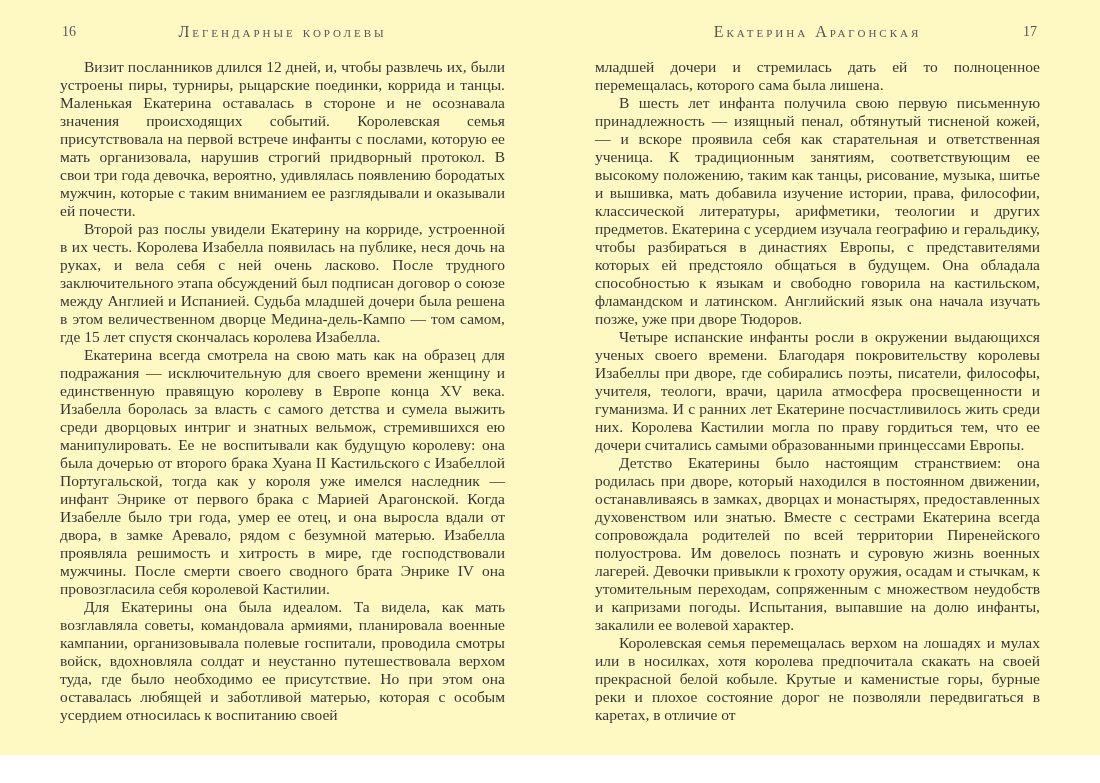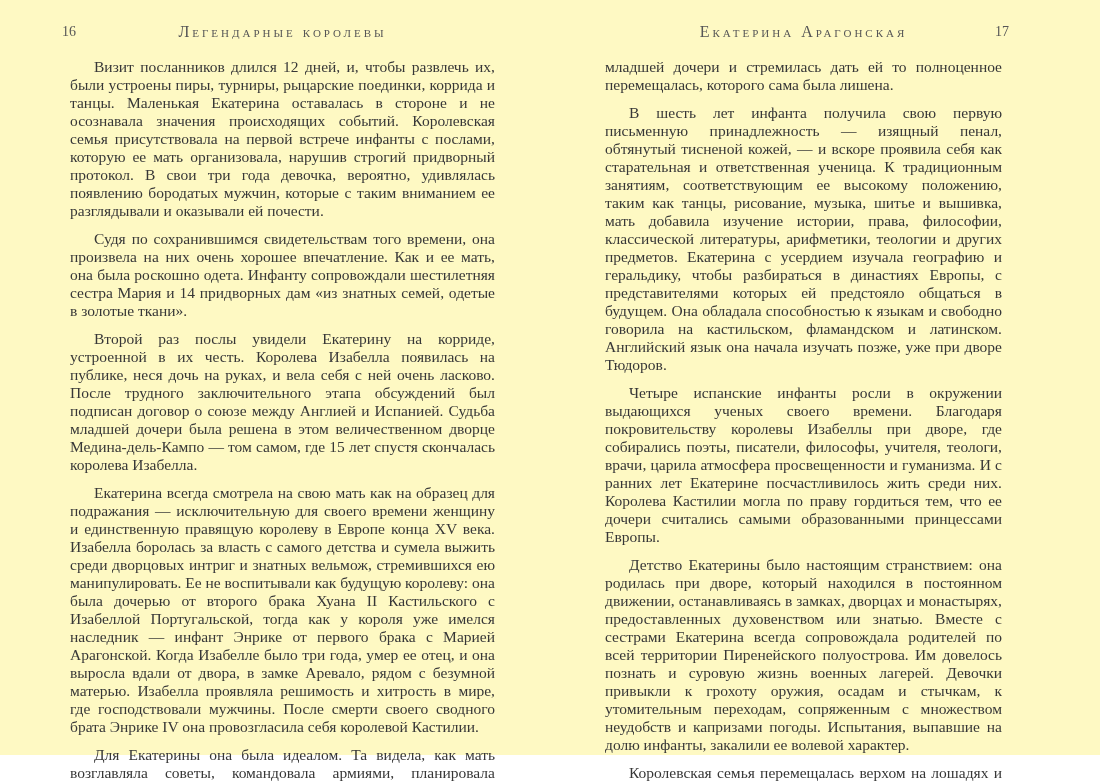--- a/index.html
+++ b/index.html
@@ -17,21 +17,21 @@
     display: flex;
     width: 1100px;
     height: 755px;
     background: #fef9c3;
   }
   .page {
     width: 550px;
     box-sizing: border-box;
   }
   .page.left  { padding: 23px 45px 0 60px; }
-  .page.right { padding: 23px 88px 0 45px; }
+  .page.right { padding: 23px 60px 0 45px; }
 
   .page-header {
     position: relative;
     height: 18px;
     color: #565656;
   }
   .running-head {
     display: block;
     text-align: center;
     font-variant: small-caps;
@@ -52,41 +52,40 @@
 
   .page-body {
     margin-top: 17px;
     color: #373737;
     font-size: 15.5px;
     line-height: 18px;
     text-align: justify;
     text-justify: inter-word;
   }
   .para {
-    margin: 10px;
+    margin: 0;
     padding: 0;
     text-indent: 24px;
   }
   .para.cont {
     text-indent: 0;
   }
 </style>
 </head>
 <body>
 
 <div class="spread">
 
   <div class="page left">
     <div class="page-header">
       <span class="page-number">16</span>
       <span class="running-head">Легендарные королевы</span>
     </div>
     <div class="page-body">
       <p class="para">Визит посланников длился 12 дней, и, чтобы развлечь их, были устроены пиры, турниры, рыцарские поединки, коррида и танцы. Маленькая Екатерина оставалась в стороне и не осознавала значения происходящих событий. Королевская семья присутствовала на первой встрече инфанты с послами, которую ее мать организовала, нарушив строгий придворный протокол. В свои три года девочка, вероятно, удивлялась появлению бородатых мужчин, которые с таким вниманием ее разглядывали и оказывали ей почести.</p>
-      <p class="para">Судя по сохранившимся свидетельствам того времени, она произвела на них очень хорошее впечатление. Как и ее мать, она была роскошно одета. Инфанту сопровождали шестилетняя сестра Мария и 14 придворных дам «из знатных семей, одетые в золотые ткани».</p>
       <p class="para">Второй раз послы увидели Екатерину на корриде, устроенной в их честь. Королева Изабелла появилась на публике, неся дочь на руках, и вела себя с ней очень ласково. После трудного заключительного этапа обсуждений был подписан договор о союзе между Англией и Испанией. Судьба младшей дочери была решена в этом величественном дворце Медина-дель-Кампо — том самом, где 15 лет спустя скончалась королева Изабелла.</p>
       <p class="para">Екатерина всегда смотрела на свою мать как на образец для подражания — исключительную для своего времени женщину и единственную правящую королеву в Европе конца XV века. Изабелла боролась за власть с самого детства и сумела выжить среди дворцовых интриг и знатных вельмож, стремившихся ею манипулировать. Ее не воспитывали как будущую королеву: она была дочерью от второго брака Хуана II Кастильского с Изабеллой Португальской, тогда как у короля уже имелся наследник — инфант Энрике от первого брака с Марией Арагонской. Когда Изабелле было три года, умер ее отец, и она выросла вдали от двора, в замке Аревало, рядом с безумной матерью. Изабелла проявляла решимость и хитрость в мире, где господствовали мужчины. После смерти своего сводного брата Энрике IV она провозгласила себя королевой Кастилии.</p>
       <p class="para">Для Екатерины она была идеалом. Та видела, как мать возглавляла советы, командовала армиями, планировала военные кампании, организовывала полевые госпитали, проводила смотры войск, вдохновляла солдат и неустанно путешествовала верхом туда, где было необходимо ее присутствие. Но при этом она оставалась любящей и заботливой матерью, которая с особым усердием относилась к воспитанию своей</p>
     </div>
   </div>
 
   <div class="page right">
     <div class="page-header">
       <span class="running-head">Екатерина Арагонская</span>
       <span class="page-number">17</span>

